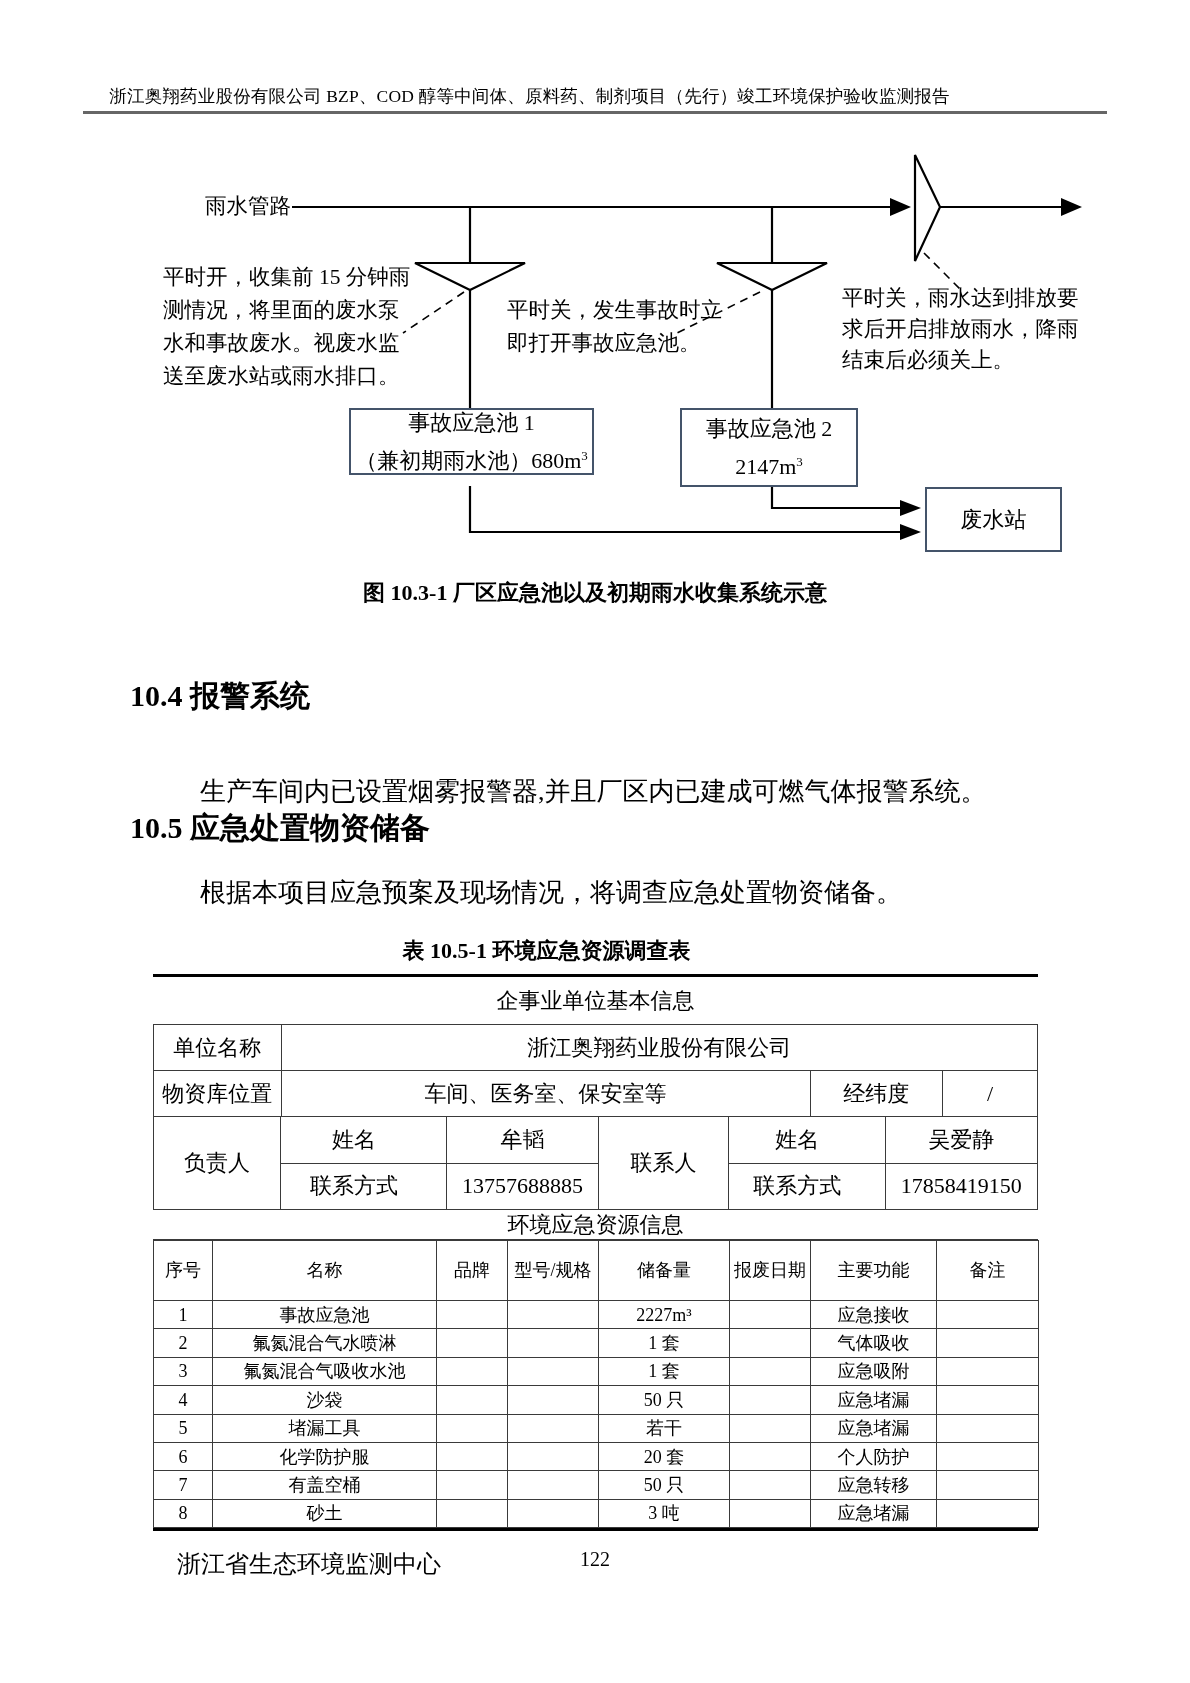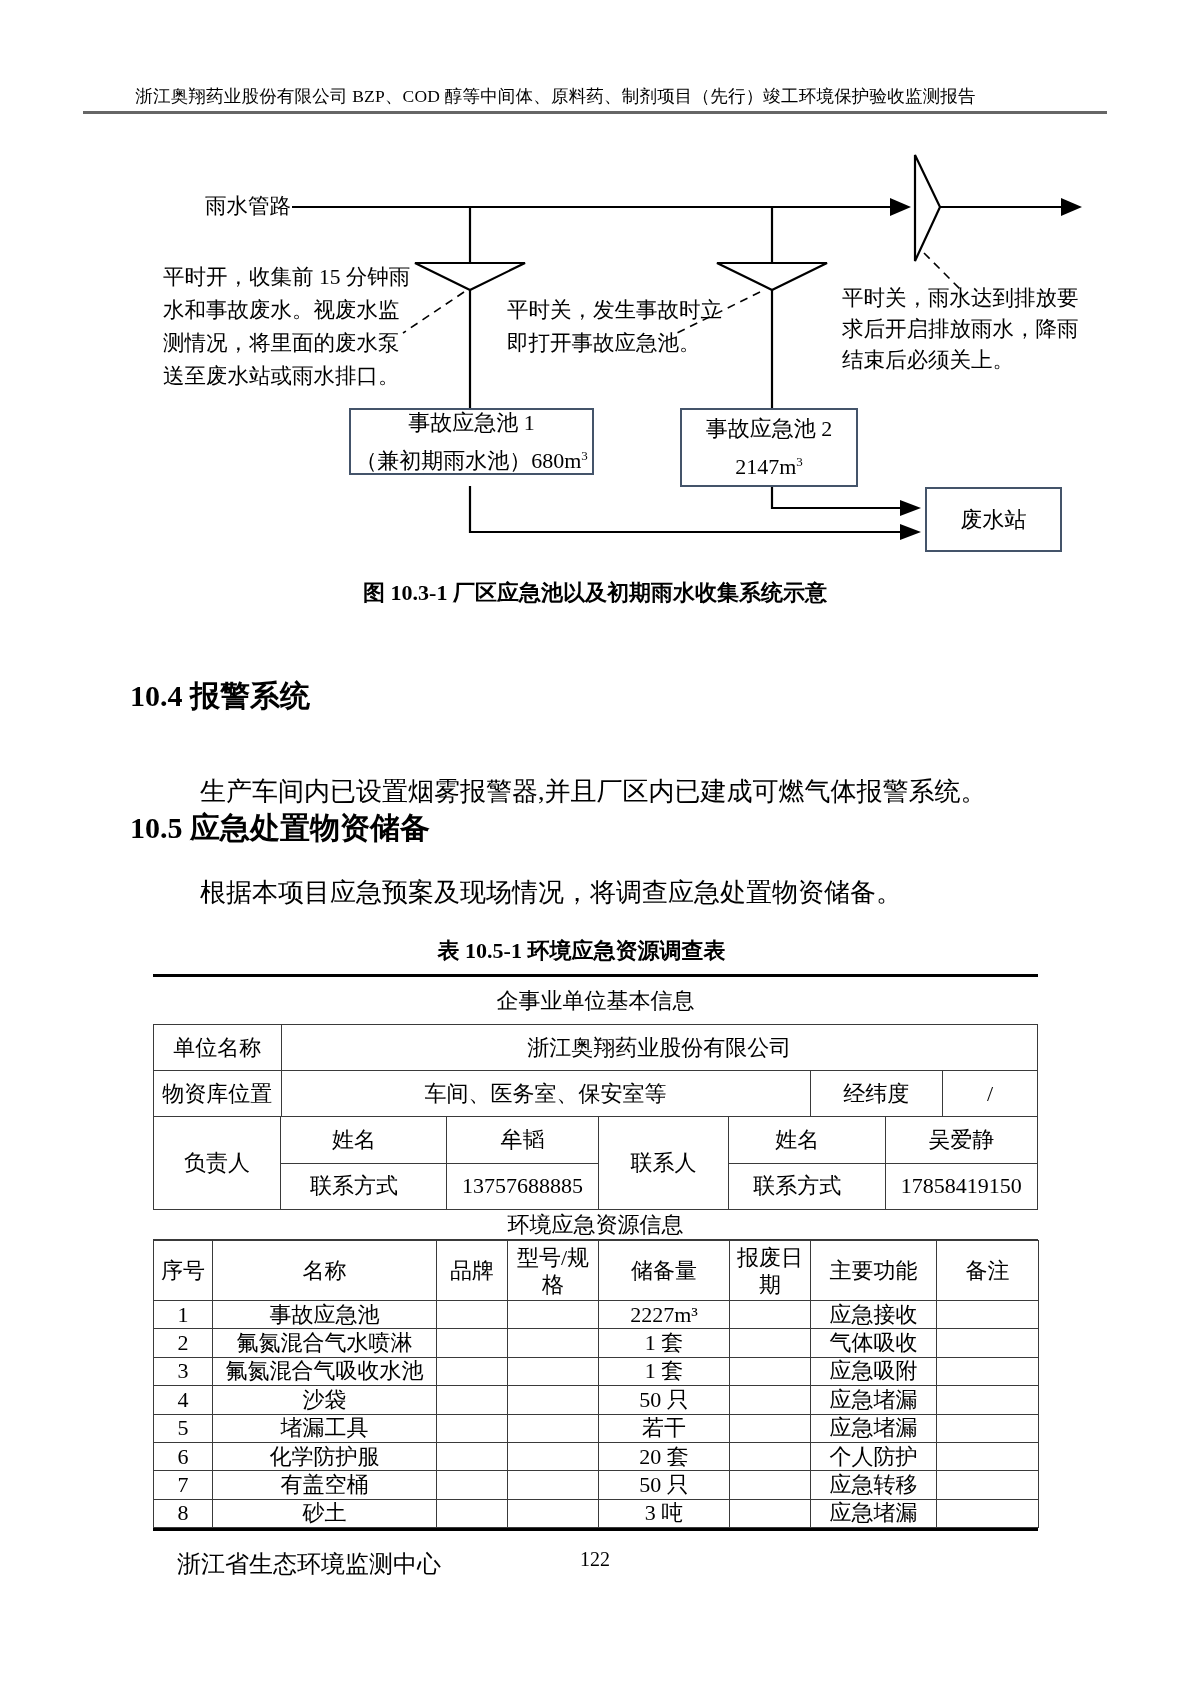--- a/index.html
+++ b/index.html
@@ -1,48 +1,48 @@
 <!DOCTYPE html>
 <html><head>
 <meta charset="utf-8">
 <style>
   html,body{margin:0;padding:0;background:#e8e8e8;}
   .page{position:relative;width:1190px;height:1683px;background:#ffffff;margin:0 auto;
         font-family:"Liberation Serif","DejaVu Serif",serif;color:#000;overflow:hidden;}
   .abs{position:absolute;}
-  .hdr{top:84px;left:0;width:1059px;text-align:center;font-size:17.5px;letter-spacing:0.2px;padding-left:26px;}
+  .hdr{top:84px;left:0;width:1059px;text-align:center;font-size:17.5px;letter-spacing:0.2px;}
   .hdr-line{top:111px;left:83px;width:1024px;height:3px;background:#666;}
   svg.diag{top:0;left:0;pointer-events:none;}
   .note{font-size:21.5px;line-height:33px;white-space:nowrap;}
   .pipelabel{font-size:21.5px;}
   .dbox{box-sizing:border-box;border:2px solid #44546a;background:#fff;display:flex;flex-direction:column;
         align-items:center;justify-content:center;font-size:22px;line-height:33px;text-align:center;}
   .dbox sup{font-size:13px;}
   .figcap{left:0;width:1190px;text-align:center;font-weight:bold;font-size:22px;}
   .h2{font-weight:bold;font-size:30px;white-space:nowrap;}
   .body-p{font-size:26px;white-space:nowrap;}
-  .tblcap{left:0;width:1093px;text-align:center;font-weight:bold;font-size:22px;padding-left:35px;}
+  .tblcap{left:0;width:1093px;text-align:center;font-weight:bold;font-size:22px;}
 
   .tbl{left:153px;top:974px;width:885px;border-top:3px solid #000;border-bottom:3px solid #000;
        font-size:22px;}
   .secrow{box-sizing:border-box;height:48px;display:flex;align-items:center;justify-content:center;
           border-bottom:1.5px solid #3a3a3a;}
   .secrow2{box-sizing:border-box;height:30px;display:flex;align-items:center;justify-content:center;
           border-bottom:1.5px solid #3a3a3a;}
   .frow{box-sizing:border-box;display:flex;border-bottom:1.5px solid #3a3a3a;
         border-left:1px solid #3a3a3a;border-right:1px solid #3a3a3a;}
   .c{box-sizing:border-box;display:flex;align-items:center;justify-content:center;text-align:left;}
   .c + .c, .stack + .c, .c + .stack{border-left:1px solid #3a3a3a;}
   .stack{box-sizing:border-box;display:flex;flex-direction:column;}
   .srow{display:flex;flex:1;gap:19px;}
   .srow.top{border-bottom:1.5px solid #3a3a3a;}
   .srow .c:first-child{border-left:none;}
   .srow .c + .c{border-left:1px solid #3a3a3a;}
 
-  table.res{border-collapse:collapse;width:885px;table-layout:fixed;font-size:22px;}
+  table.res{border-collapse:collapse;width:885px;table-layout:fixed;font-size:18px;}
   table.res th,table.res td{box-sizing:border-box;border:1px solid #3a3a3a;text-align:center;
         vertical-align:middle;padding:0;font-weight:normal;line-height:26px;overflow:hidden;}
   table.res tr.hd{height:60px;}
   table.res tr.dr{height:28.4px;}
   table.res th{line-height:27px;}
 
   .footer-left{top:1548px;left:177px;font-size:24px;}
   .footer-page{top:1548px;left:0;width:1190px;text-align:center;font-size:20px;}
 </style>
 </head>
@@ -79,22 +79,22 @@
       <line x1="464" y1="292" x2="403" y2="333"></line>
       <line x1="760" y1="292" x2="677" y2="333"></line>
       <line x1="924" y1="253" x2="963" y2="292"></line>
     </g>
   </svg>
 
   <div class="abs pipelabel" style="top:191px;left:205px;">雨水管路</div>
 
   <div class="abs note" style="top:261px;left:163px;">
     <div>平时开，收集前 15 分钟雨</div>
+    <div>测情况，将里面的废水泵</div>
     <div>水和事故废水。视废水监</div>
-    <div>测情况，将里面的废水泵</div>
     <div>送至废水站或雨水排口。</div>
   </div>
 
   <div class="abs note" style="top:294px;left:507px;">
     <div>平时关，发生事故时立</div>
     <div>即打开事故应急池。</div>
   </div>
 
   <div class="abs note" style="top:283px;left:842px;line-height:31px;">
     <div>平时关，雨水达到排放要</div>

